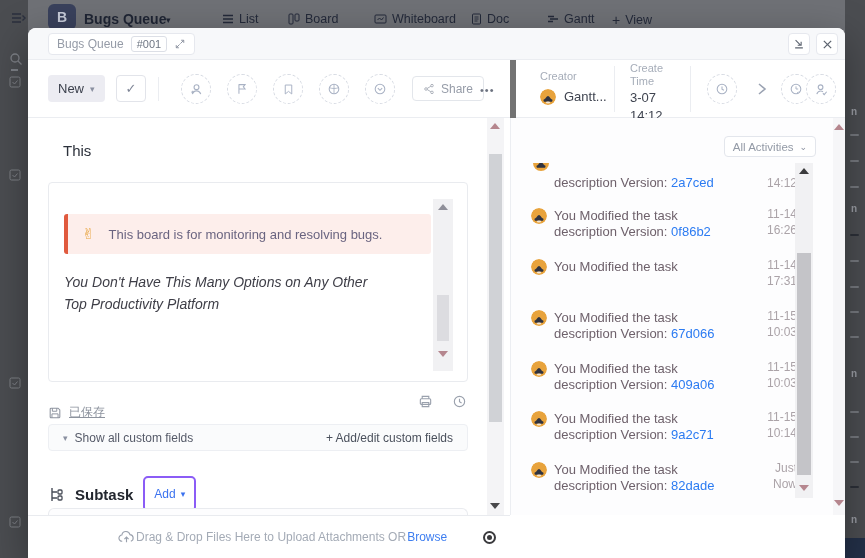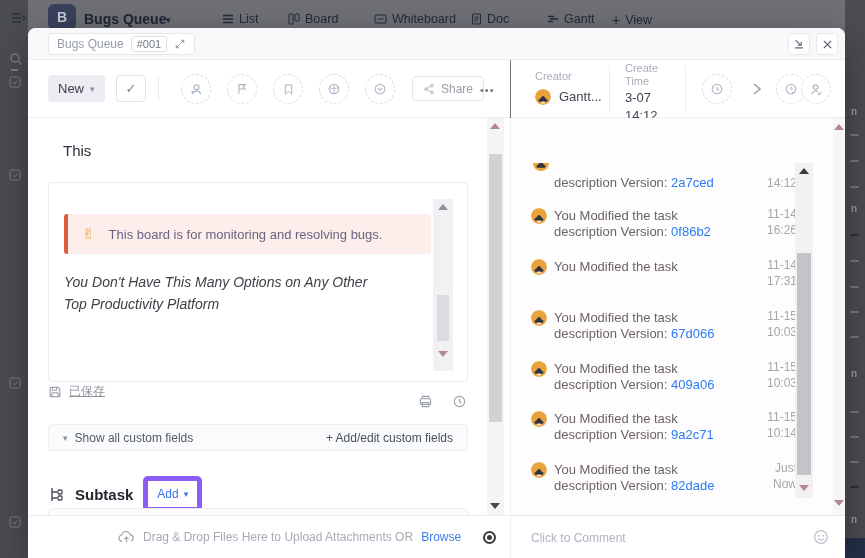--- a/index.html
+++ b/index.html
@@ -28,21 +28,21 @@
   .btn-new{left:20px;top:15px;height:27px;padding:0 10px;background:#ececf2;border-radius:4px;display:flex;
            align-items:center;gap:6px;font-size:13px;color:#3a3f4b;}
   .btn-check{left:88px;top:15px;width:30px;height:27px;background:#fff;border:1px solid #e2e4ea;border-radius:4px;
              display:flex;align-items:center;justify-content:center;color:#7e8596;font-size:13px;}
   .vline{width:1px;background:#ebedf1;}
   .dash-circ{width:30px;height:30px;border:1px dashed #d7dbe3;border-radius:50%;display:flex;align-items:center;
              justify-content:center;color:#a9b2c4;background:#fff;}
   .btn-share{left:384px;top:16px;height:25px;padding:0 10px;background:#fff;border:1px solid #e3e6eb;border-radius:4px;
              display:flex;align-items:center;gap:6px;font-size:12px;color:#969ca8;}
   .more-dots{font-size:11px;color:#6d7380;letter-spacing:1px;}
-  .tb-right{left:482px;top:0;width:335px;height:58px;border-left:1px solid #737373;overflow:hidden;}
+  .tb-right{left:482px;top:0;width:335px;height:58px;border-left:6px solid #737373;overflow:hidden;}
   .meta-label{font-size:11px;color:#a6adb9;line-height:13px;}
   .meta-val{font-size:13px;color:#3f4450;line-height:16px;}
   .avatar{width:16px;height:16px;border-radius:50%;overflow:hidden;flex:none;}
   
   .m-body{left:0;top:90px;width:817px;height:397px;overflow:hidden;}
   .b-left{left:0;top:0;width:482px;height:397px;background:#fff;}
   .start-title{font-size:15px;color:#2c313b;}
   .editor{left:20px;top:64px;width:420px;height:200px;border:1px solid #e9ebef;border-radius:4px;background:#fff;}
   .callout{left:15px;top:31px;width:367px;height:40px;background:#fdeeeb;border-left:4px solid #e05a3e;
            border-radius:3px;display:flex;align-items:center;gap:14px;padding:0 10px 0 14px;}
@@ -56,36 +56,36 @@
   .tri-dn-dark{border-top:6px solid #48484b;}
   .tri-up-mar{border-bottom:6px solid #b5868e;}
   .tri-dn-mar{border-top:6px solid #b5868e;}
   .tri-up-gray{border-bottom:6px solid #90909a;}
   .saved-row{font-size:12px;color:#8d939e;display:flex;align-items:center;gap:7px;}
   .fields-bar{left:20px;top:306px;width:420px;height:27px;background:#fafbfc;border:1px solid #edeff3;border-radius:4px;
               display:flex;align-items:center;justify-content:space-between;padding:0 14px;}
   .fields-left{font-size:12px;color:#555a68;display:flex;align-items:center;gap:7px;}
   .fields-right{font-size:12px;color:#4a505c;}
   .subtask-title{font-size:15px;font-weight:bold;color:#22262e;}
-  .btn-add{height:36px;padding:0 9px;border:5px solid #8b5cf6;border-radius:5px;background:#fff;color:#3b72ef;
+  .btn-add{height:36px;padding:0 9px;border:2px solid #8b5cf6;border-radius:5px;background:#fff;color:#3b72ef;
            font-size:12px;display:flex;align-items:center;gap:5px;}
   .caret{font-size:9px;color:#8a90a0;}
   .caret-blue{font-size:9px;color:#3b72ef;}
   
   .b-right{left:482px;top:0;width:335px;height:397px;background:#fdfdfe;border-left:1px solid #eceef2;}
   .filter-btn{left:213px;top:18px;width:92px;height:21px;background:#fff;border:1px solid #e3e6ec;border-radius:4px;
               display:flex;align-items:center;justify-content:center;gap:6px;font-size:11.5px;color:#939aa6;}
   .act-row{left:20px;width:264px;}
   .act-line{font-size:13px;line-height:16px;color:#6e616b;}
   .ver{color:#2b7bf2;}
   .act-time{position:absolute;right:48px;text-align:right;font-size:12px;line-height:16px;color:#aba3a8;}
   .half-avatar{width:16px;height:9px;overflow:hidden;}
   
   .bb-left{left:0;top:487px;width:482px;height:43px;background:#fff;border-top:1px solid #e9ebef;}
-  .attach-text{font-size:12px;color:#a4abb6;display:flex;gap:8px;}
+  .attach-text{font-size:12px;color:#a4abb6;display:flex;gap:1px;}
   .browse{color:#3e7ef0;}
   .record{width:13px;height:13px;border:2px solid #3a3a3d;border-radius:50%;display:flex;align-items:center;justify-content:center;}
   .record i{width:5px;height:5px;background:#3a3a3d;border-radius:50%;}
   .bb-right{left:482px;top:487px;width:335px;height:43px;background:#fff;border-top:1px solid #e4e8f0;border-left:1px solid #eceef2;}
   .comment-ph{font-size:12px;color:#aeb5c1;}
   svg{display:block;}
 </style>
 </head>
 <body>
 
@@ -356,21 +356,21 @@
           </div>
           <div class="abs desc-italic" style="left:15px;top:88px;width:330px;">You Don't Have This Many Options on Any Other Top Productivity Platform</div>
 
           <div class="abs sb-track" style="left:384px;top:16px;width:20px;height:172px;">
             <div class="abs tri tri-up-gray" style="left:5px;top:5px;"></div>
             <div class="abs sb-thumb" style="left:4px;top:96px;width:12px;height:46px;background:#dcdce0;"></div>
             <div class="abs tri tri-dn-mar" style="left:5px;top:152px;"></div>
           </div>
         </div>
 
-        <div class="abs saved-row" style="left:20px;top:265px;text-decoration:underline;">
+        <div class="abs saved-row" style="left:20px;top:286px;text-decoration:underline;">
           <span>
               <svg width="14" height="14" viewBox="0 0 16 16">
                 <path d="M2.5 3.5A1 1 0 013.5 2.5h8l2 2v8a1 1 0 01-1 1h-9a1 1 0 01-1-1z" stroke="#8d939e" fill="none" stroke-width="1.2"></path>
                 <path d="M5 2.5v3.5h5V2.5M4.5 13.5V9h7v4.5" stroke="#8d939e" fill="none" stroke-width="1.1"></path>
               </svg>
             </span>
           <span>已保存</span>
         </div>
         <div class="abs" style="left:390px;top:276px;color:#9aa1ad;">
           <svg width="15" height="15" viewBox="0 0 16 16">
@@ -414,20 +414,24 @@
         <div class="abs" style="left:20px;top:390px;width:420px;height:12px;border:1px solid #e9ebef;border-bottom:none;border-radius:6px 6px 0 0;background:#fdfdfe;"></div>
 
         <div class="abs sb-track" style="left:459px;top:0;width:17px;height:397px;background:#f4f4f6;">
           <div class="abs tri tri-up-mar" style="left:3px;top:5px;"></div>
           <div class="abs sb-thumb" style="left:2px;top:36px;width:13px;height:268px;background:#d0d2d6;"></div>
           <div class="abs tri tri-dn-dark" style="left:3px;top:385px;"></div>
         </div>
       </div>
 
       <div class="abs b-right">
+        <div class="abs filter-btn">
+          <span>All Activities</span>
+          <span class="caret">⌄</span>
+        </div>
 
         <div class="abs act-row" style="top:45px;">
           <div class="half-avatar" style="margin-left:2px;">
             <svg width="16" height="16" viewBox="0 0 16 16" style="margin-top:-8px;">
                 <circle cx="8" cy="8" r="8" fill="#e8a33c"></circle>
                 <path d="M3.8 10.6c1.9-.6 2.7-3.6 4.2-3.6s2.3 3 4.2 3.6c.5.8.3 1.6-.3 2.2H4.1c-.6-.6-.8-1.4-.3-2.2z" fill="#2f3340"></path>
               </svg>
           </div>
           <div class="act-line" style="margin-left:23px;margin-top:3px;">
             <span>description Version: </span><span class="ver">2a7ced</span>
@@ -566,26 +570,15 @@
             </svg>
           </span>
         <span>Drag &amp; Drop Files Here to Upload Attachments OR</span>
         <span class="browse">Browse</span>
       </div>
       <div class="abs record" style="left:455px;top:15px;">
           <i></i>
         </div>
     </div>
 
-    <div class="abs bb-right">
-      <div class="abs comment-ph" style="left:20px;top:15px;">Click to Comment</div>
-      <div class="abs" style="right:16px;top:13px;color:#b9c0cb;">
-        <svg width="16" height="16" viewBox="0 0 16 16">
-            <circle cx="8" cy="8" r="6.3" stroke="currentColor" fill="none" stroke-width="1.2"></circle>
-            <circle cx="5.8" cy="6.7" r=".9" fill="currentColor"></circle>
-            <circle cx="10.2" cy="6.7" r=".9" fill="currentColor"></circle>
-            <path d="M5.3 9.6c.7 1 1.6 1.5 2.7 1.5s2-.5 2.7-1.5" stroke="currentColor" fill="none" stroke-width="1.1"></path>
-          </svg>
-      </div>
-    </div>
 
   </div>
 </div>
 
 </body></html>

